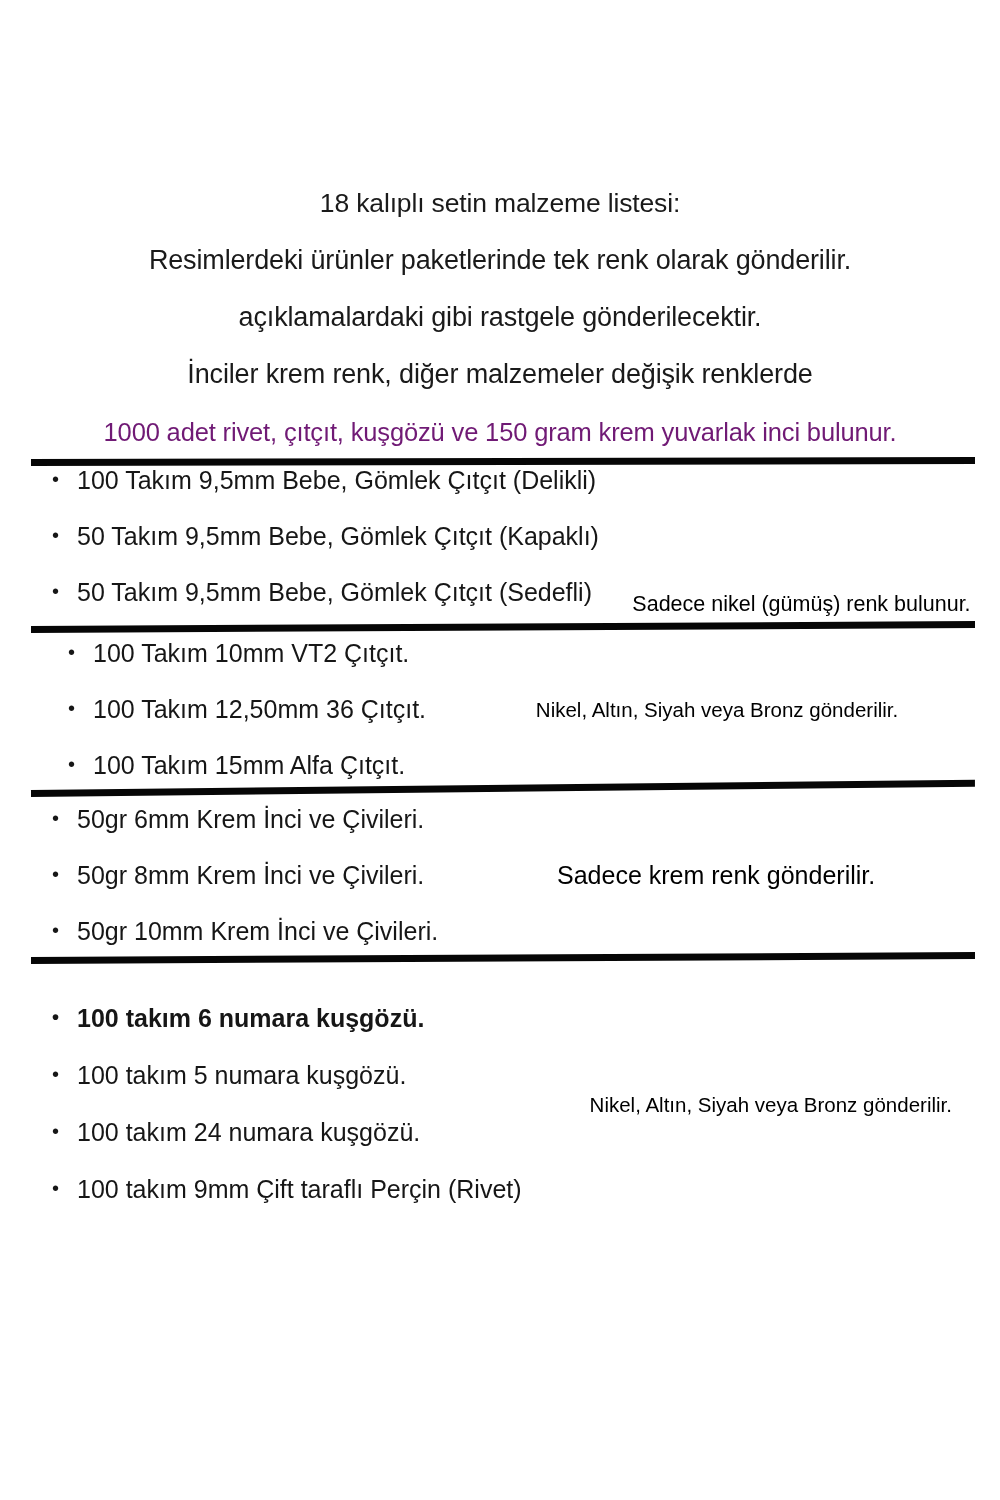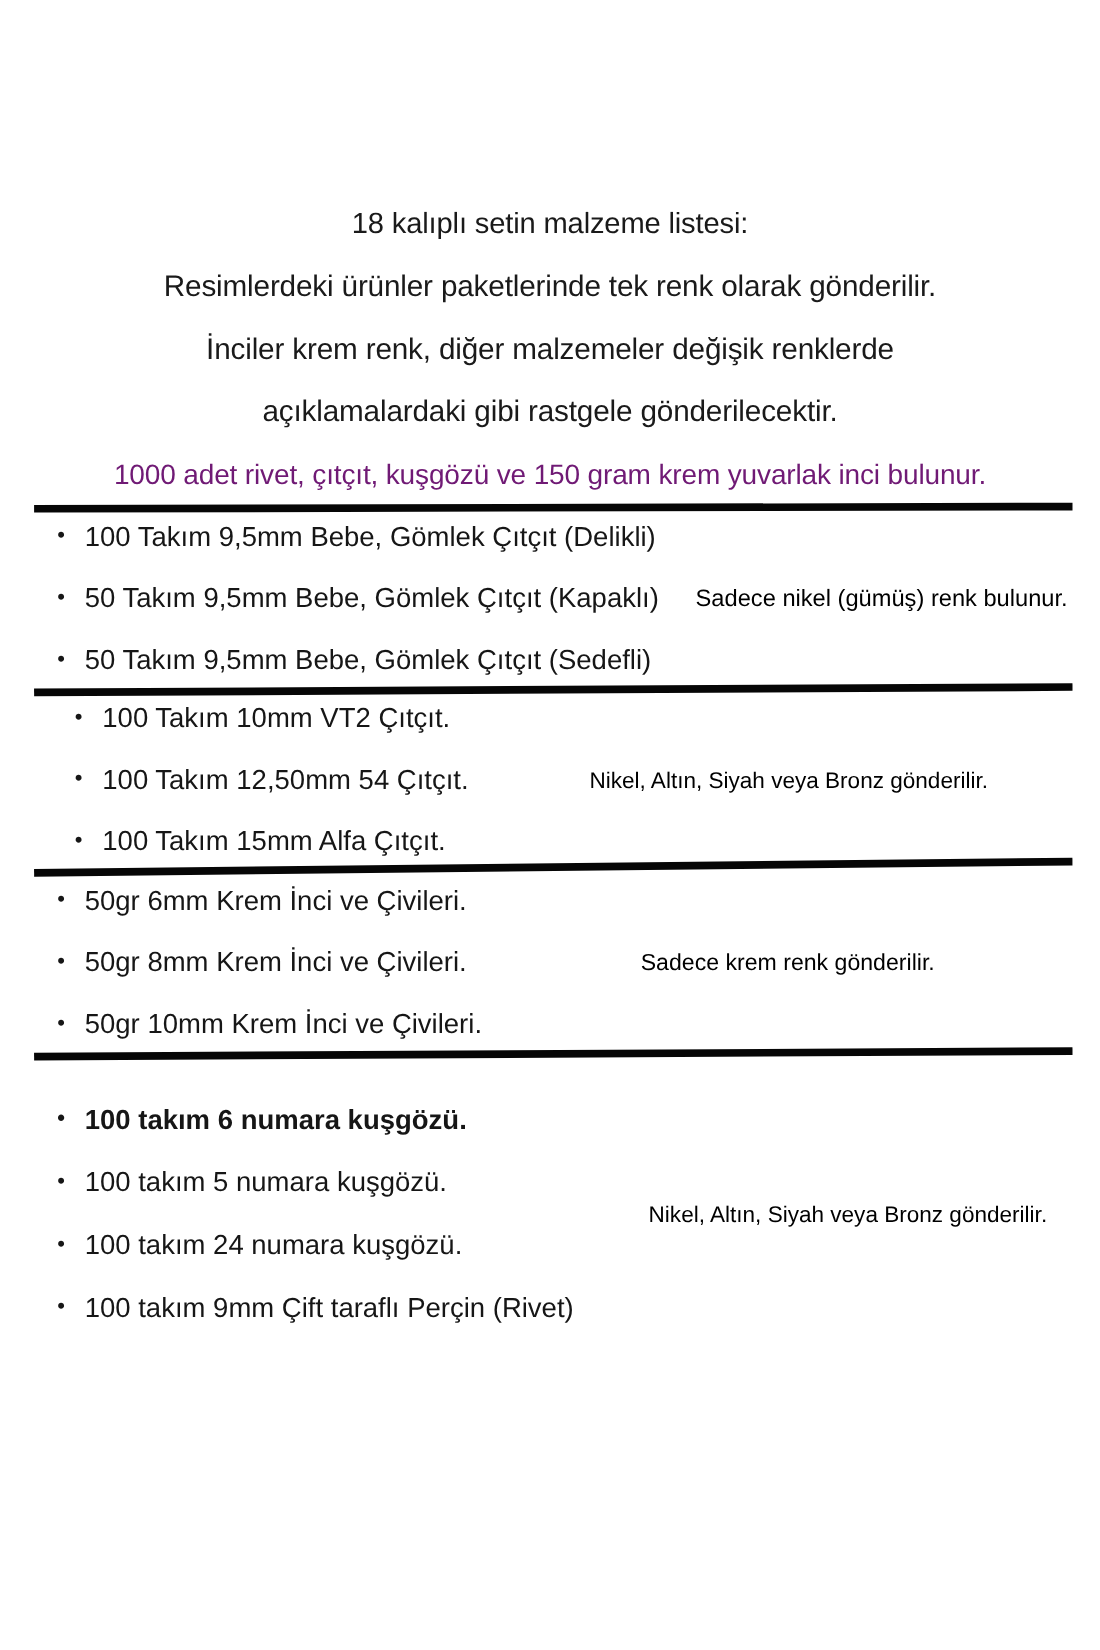--- a/index.html
+++ b/index.html
@@ -98,65 +98,65 @@
     content: "\2022";
     position: absolute;
     left: 0;
     top: -1px;
     font-size: 20px;
     line-height: 56px;
     color: #161616;
   }
 
   
-  #section-1 { top: 468px; height: 152px; }
+  #section-1 { top: 468px; height: 152px; align-items: flex-end; }
   #section-1 .items { padding-left: 52px; }
   #section-1 .note  { font-size: 21.5px; padding-right: 10px; }
 
   #section-2 { top: 634px; height: 150px; padding-left: 16px; }
   #section-2 .note  { font-size: 20.5px; padding-left: 40px; padding-right: 48px; }
 
   #section-3 { top: 800px; height: 150px; }
-  #section-3 .note  { font-size: 21px; padding-left: 30px; padding-right: 36px; }
+  #section-3 .note  { font-size: 25px; padding-left: 30px; padding-right: 36px; }
 
   #section-4 { top: 965px; height: 278px; }
   #section-4 .note  { font-size: 20.5px; padding-left: 60px; padding-right: 40px; }
   #section-4 .item  { line-height: 57px; }
 </style>
 </head>
 <body>
 
 <div class="page">
 
   <div class="intro">
     <span class="intro-line first">18 kalıplı setin malzeme listesi:</span>
     <span class="intro-line">Resimlerdeki ürünler paketlerinde tek renk olarak gönderilir.</span>
+    <span class="intro-line">açıklamalardaki gibi rastgele gönderilecektir.</span>
     <span class="intro-line">İnciler krem renk, diğer malzemeler değişik renklerde</span>
-    <span class="intro-line">açıklamalardaki gibi rastgele gönderilecektir.</span>
     <span class="intro-line highlight">1000 adet rivet, çıtçıt, kuşgözü ve 150 gram krem yuvarlak inci bulunur.</span>
   </div>
 
   <div class="divider d1"></div>
   <div class="divider d2"></div>
   <div class="divider d3"></div>
   <div class="divider d4"></div>
 
   <div class="section" id="section-1">
     <div class="items">
       <div class="item">100 Takım 9,5mm Bebe, Gömlek Çıtçıt (Delikli)</div>
       <div class="item">50 Takım 9,5mm Bebe, Gömlek Çıtçıt (Kapaklı)</div>
       <div class="item">50 Takım 9,5mm Bebe, Gömlek Çıtçıt (Sedefli)</div>
     </div>
     <div class="note">Sadece nikel  (gümüş) renk bulunur.</div>
   </div>
 
   <div class="section" id="section-2">
     <div class="items">
       <div class="item">100 Takım 10mm VT2 Çıtçıt.</div>
-      <div class="item">100 Takım 12,50mm 54 Çıtçıt.</div>
+      <div class="item">100 Takım 12,50mm 36 Çıtçıt.</div>
       <div class="item">100 Takım 15mm Alfa Çıtçıt.</div>
     </div>
     <div class="note">Nikel, Altın, Siyah veya Bronz gönderilir.</div>
   </div>
 
   <div class="section" id="section-3">
     <div class="items">
       <div class="item">50gr 6mm Krem İnci ve Çivileri.</div>
       <div class="item">50gr 8mm Krem İnci ve Çivileri.</div>
       <div class="item">50gr 10mm Krem İnci ve Çivileri.</div>

